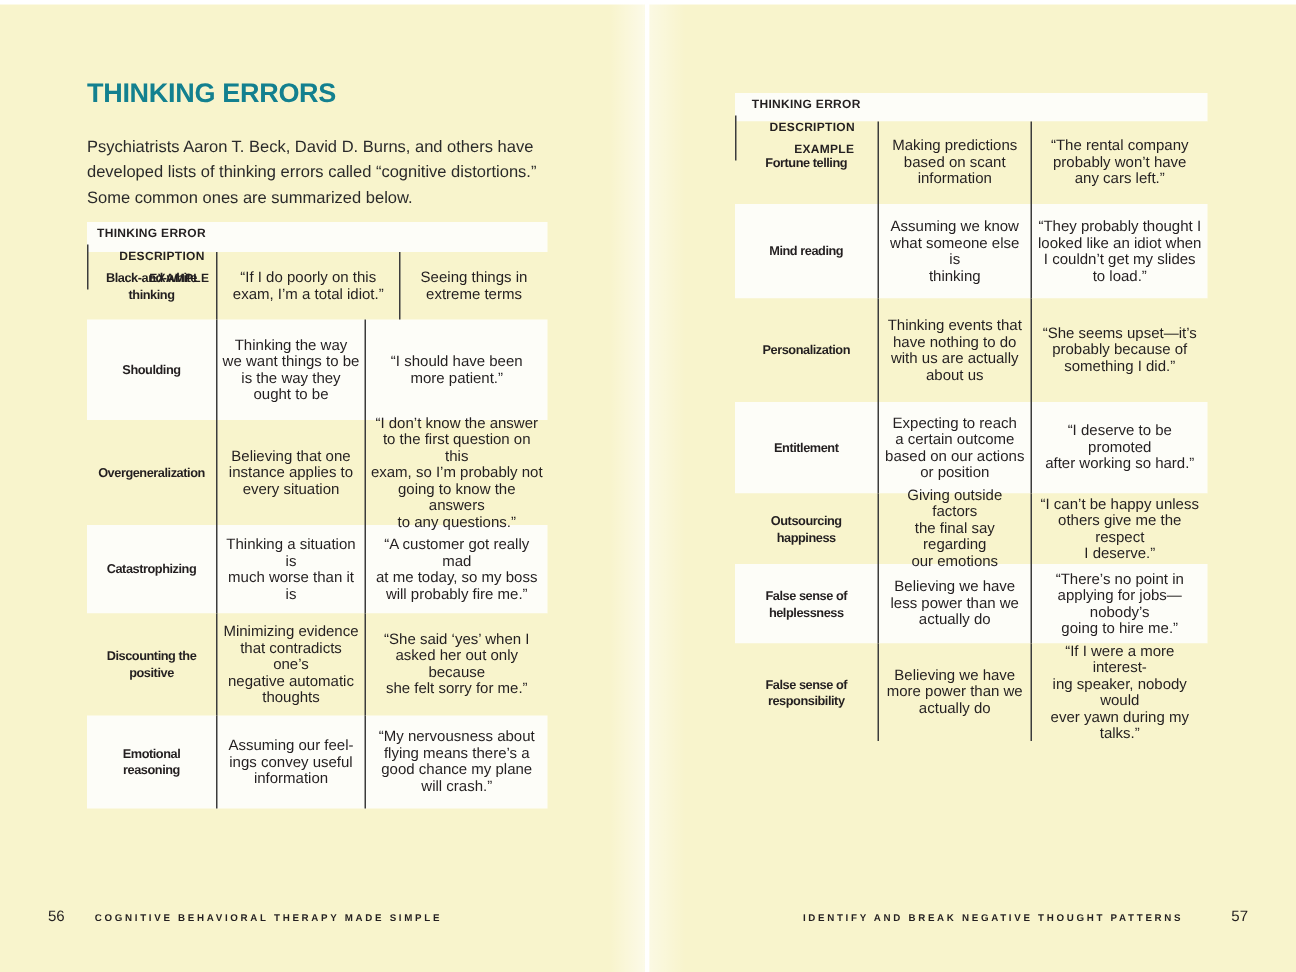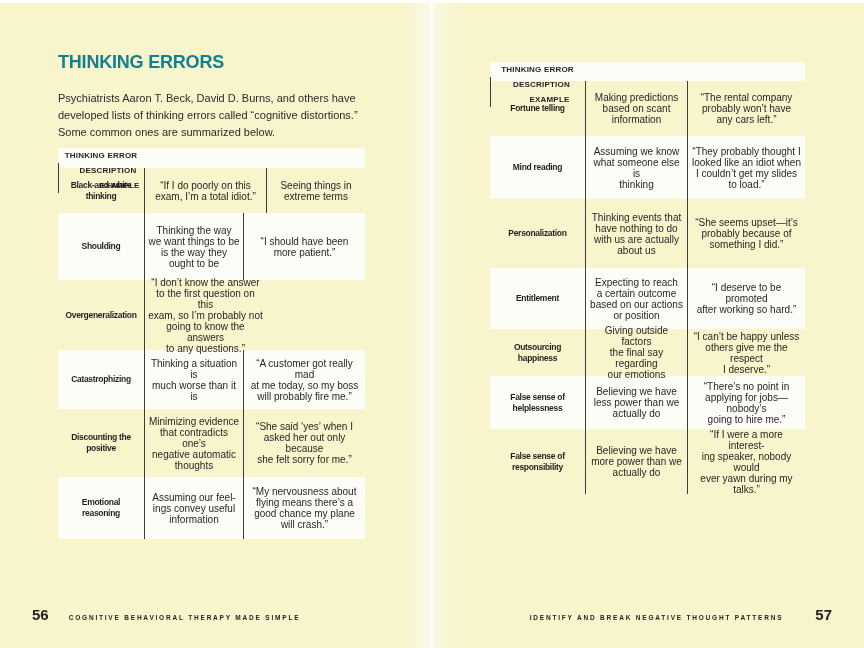--- a/index.html
+++ b/index.html
@@ -44,21 +44,21 @@
   }
   .cell.err{font-weight:bold;font-size:8.5px;letter-spacing:-0.3px;line-height:11px;}
   .trow.head .cell{font-weight:bold;font-size:8px;letter-spacing:0.2px;line-height:9px;}
   .cell.c2,.cell.c3{border-left:1px solid var(--divider);}
   .tbl-left  .c1{width:86px;} .tbl-left  .c2{width:99px;}  .tbl-left  .c3{width:122px;}
   .tbl-right .c1{width:95px;} .tbl-right .c2{width:102px;} .tbl-right .c3{width:118px;}
 
   .footer{position:absolute;top:606px;display:flex;align-items:baseline;}
   .footer-left{left:32px;gap:20px;}
   .footer-right{right:32px;gap:32px;}
-  .pagenum{font-size:15px;font-weight:bold;}
+  .pagenum{font-size:10px;font-weight:normal;}
   .running{font-size:6.5px;font-weight:bold;letter-spacing:1.8px;}
 </style>
 </head>
 <body>
 
 <div class="spread">
   <div class="top-edge"></div>
   <div class="seam seam-glow-l"></div>
   <div class="seam seam-line"></div>
   <div class="seam seam-glow-r"></div>
@@ -86,20 +86,23 @@
       <div class="cell c1 err">Shoulding</div>
       <div class="cell c2">Thinking the way
 we want things to be
 is the way they
 ought to be</div>
       <div class="cell c3">“I should have been
 more patient.”</div>
     </div>
     <div class="trow alt" style="height:70px">
       <div class="cell c1 err">Overgeneralization</div>
+      <div class="cell c2">Believing that one
+instance applies to
+every situation</div>
       <div class="cell c3">“I don’t know the answer
 to the first question on this
 exam, so I’m probably not
 going to know the answers
 to any questions.”</div>
     </div>
     <div class="trow white" style="height:59px">
       <div class="cell c1 err">Catastrophizing</div>
       <div class="cell c2">Thinking a situation is
 much worse than it is</div>

